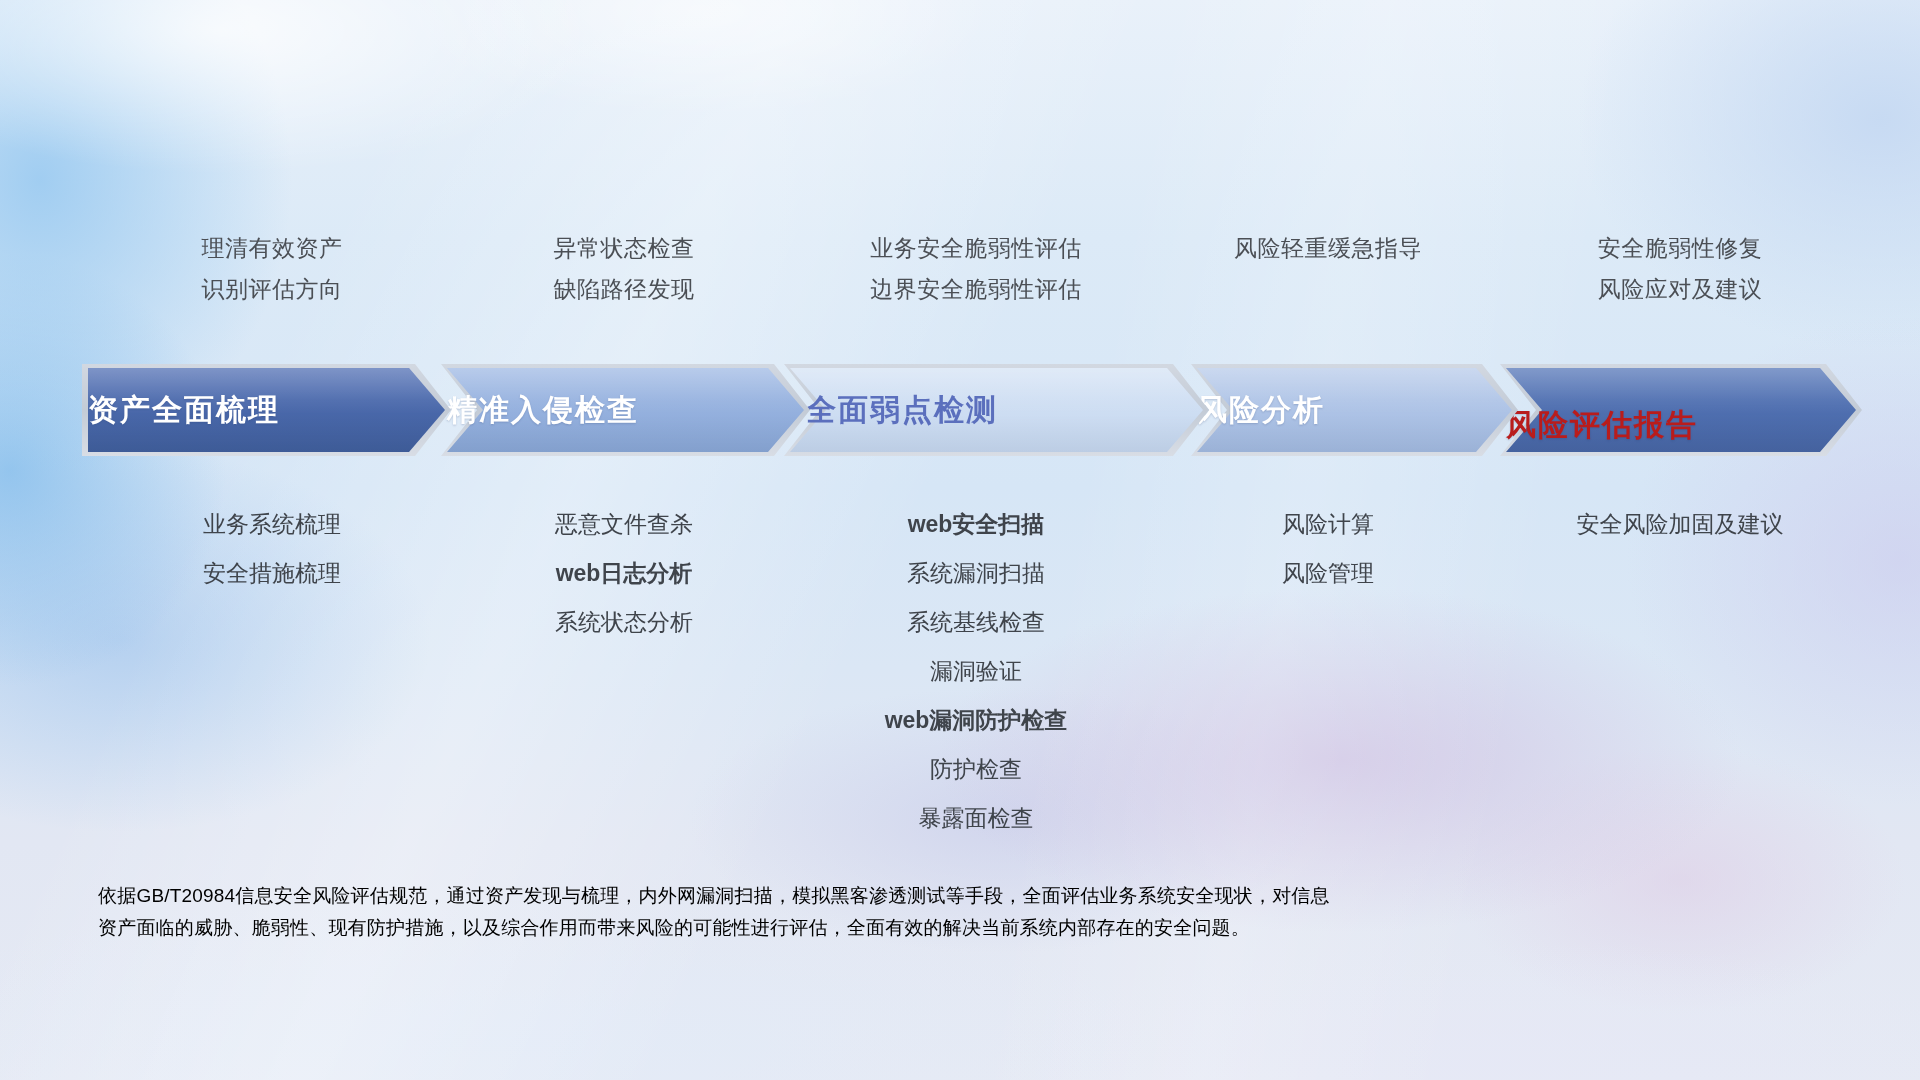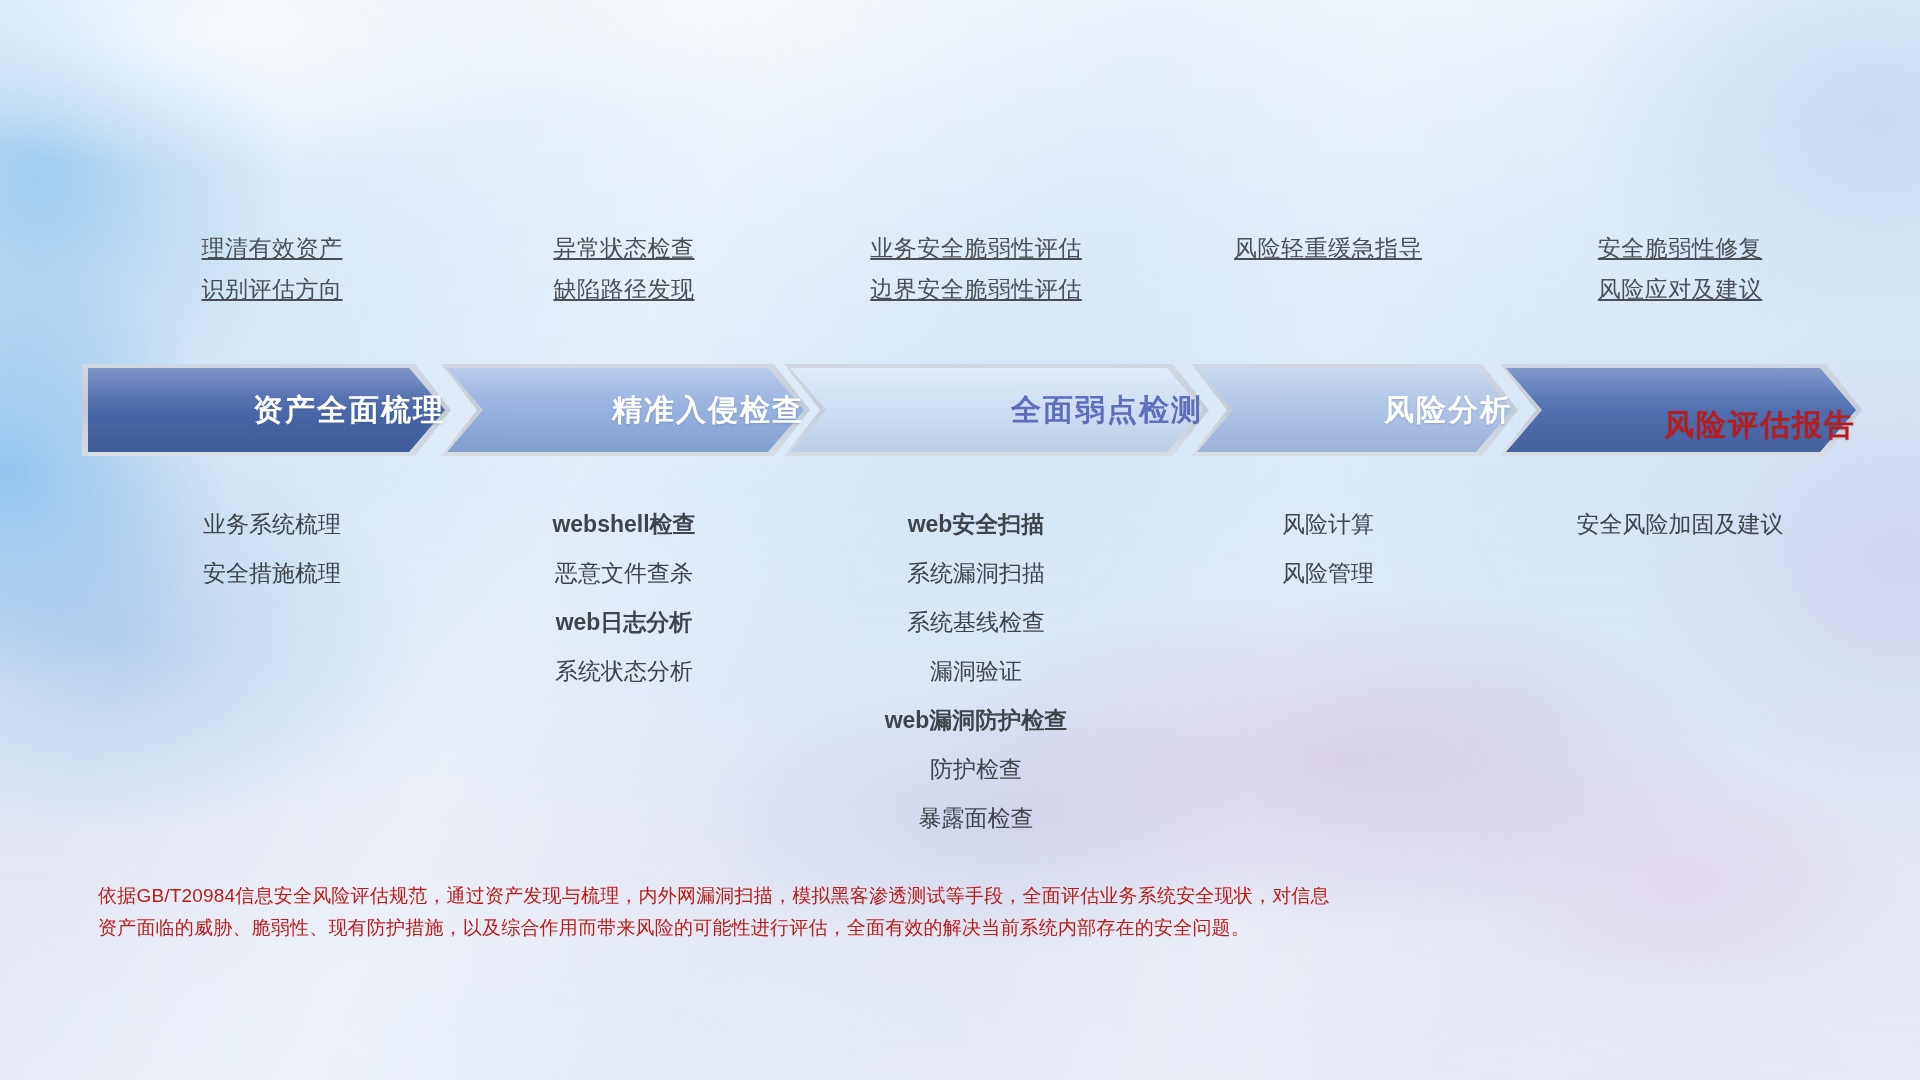--- a/index.html
+++ b/index.html
@@ -66,39 +66,38 @@
     display:flex;
   }
   .top-col {
     flex:1 1 0;
     text-align:center;
     color:#4b4f55;
     font-size:23px;
     line-height:41px;
     letter-spacing:0.5px;
     white-space:nowrap;
-    text-decoration:underline;
   }
   .top-col .line { display:block; }
 
   
   #chevron-band {
     position:absolute;
     top:368px;
     left:88px;
     width:1770px;
     height:84px;
   }
   .chev {
     position:absolute;
     top:0;
     height:84px;
     display:flex;
     align-items:center;
-    justify-content:flex-end;
+    justify-content:flex-start;
     color:#ffffff;
     font-size:30px;
     font-weight:bold;
     letter-spacing:2px;
     white-space:nowrap;
     text-shadow:0 1px 2px rgba(40,60,110,0.22);
   }
   .chev .lbl { position:relative; z-index:3; }
   
   .chev::before {
@@ -148,21 +147,21 @@
   }
   .bot-col .item { display:block; }
   .bot-col .item.bold { font-weight:bold; }
 
   
   #footer {
     position:absolute;
     left:98px;
     top:880px;
     width:1530px;
-    color:#b91c1c;
+    color:#000000;
     font-size:19px;
     line-height:32px;
     letter-spacing:0.2px;
   }
   #footer .fline { display:block; }
 </style>
 </head>
 <body>
 
 <div class="bg-layer" id="bg-base"></div>
@@ -219,21 +218,20 @@
         <span class="lbl" style="color: #b91c1c; margin-top: 31px;">风险评估报告</span>
       </div>
     </div>
 
   <div class="bot-row" id="bot-row">
       <div class="bot-col">
         <span class="item">业务系统梳理</span>
         <span class="item">安全措施梳理</span>
       </div>
       <div class="bot-col">
-        <span class="item bold">webshell检查</span>
         <span class="item">恶意文件查杀</span>
         <span class="item bold">web日志分析</span>
         <span class="item">系统状态分析</span>
       </div>
       <div class="bot-col">
         <span class="item bold">web安全扫描</span>
         <span class="item">系统漏洞扫描</span>
         <span class="item">系统基线检查</span>
         <span class="item">漏洞验证</span>
         <span class="item bold">web漏洞防护检查</span>

